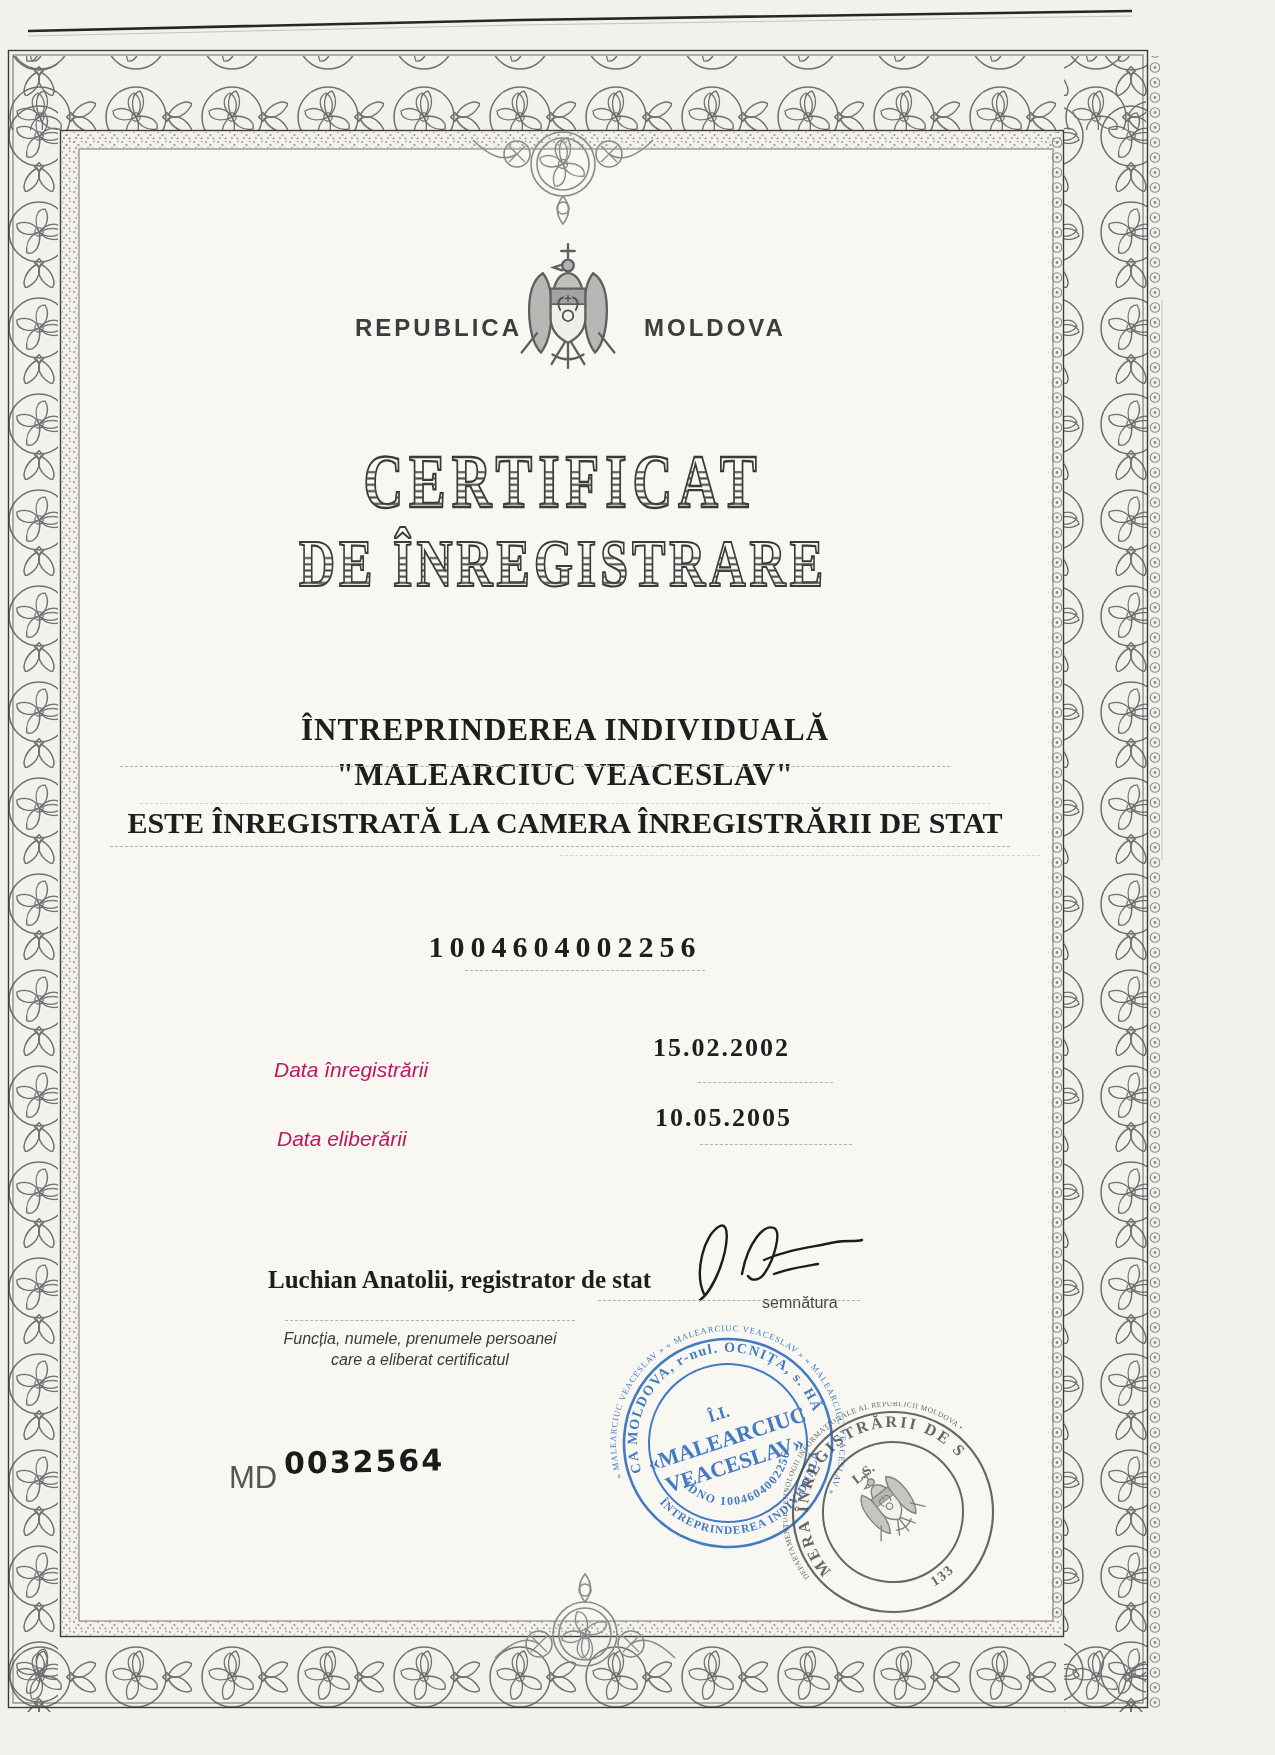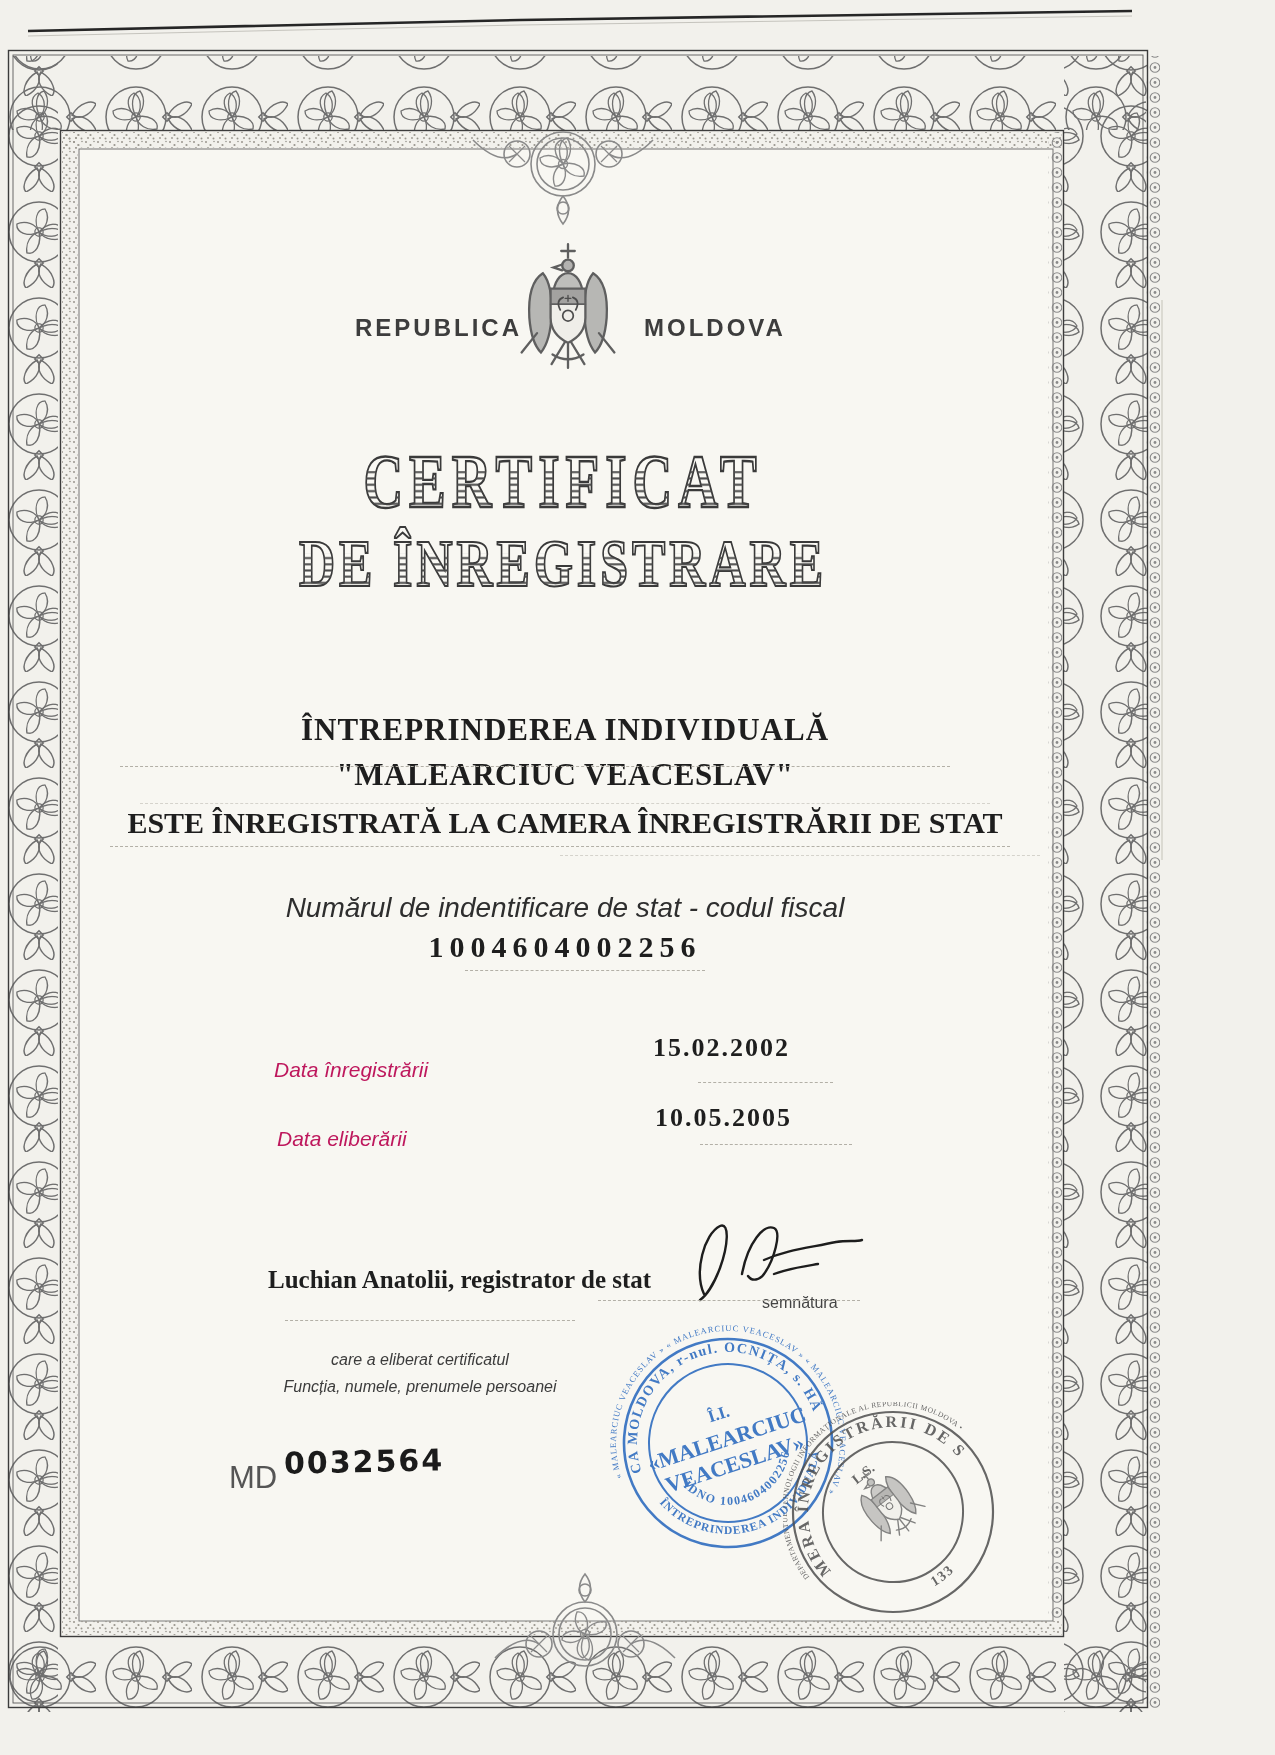--- a/index.html
+++ b/index.html
@@ -172,30 +172,29 @@
     <g transform="translate(563,586) scale(1,1.35)" font-family="DejaVu Serif, serif" font-weight="bold">
       <text text-anchor="middle" y="0" font-size="50" letter-spacing="4" fill="#faf9f4" stroke="#3a3a3a" stroke-width="1.6">DE ÎNREGISTRARE</text>
       <text text-anchor="middle" y="0" font-size="50" letter-spacing="4" fill="url(#tstripe)" clip-path="url(#clip2)">DE ÎNREGISTRARE</text>
     </g>
   </svg>
 
   <div class="abs ctr serifb" style="top:712px;font-size:31px;letter-spacing:1px;">ÎNTREPRINDEREA INDIVIDUALĂ</div>
   <div class="abs ctr serifb" style="top:757px;font-size:31px;letter-spacing:.5px;">"MALEARCIUC VEACESLAV"</div>
   <div class="abs ctr serifb" style="top:806px;font-size:30px;">ESTE ÎNREGISTRATĂ LA CAMERA ÎNREGISTRĂRII DE STAT</div>
 
-  <div class="abs ctr sansit" style="top:892px;font-size:28px;color:#2e2e2e;">Numărul de indentificare de stat - codul fiscal</div>
   <div class="abs ctr serifb" style="top:930px;font-size:30px;letter-spacing:6px;">1004604002256</div>
 
   <div class="abs sansit" style="left:274px;top:1058px;font-size:21px;">Data înregistrării</div>
   <div class="abs serifb" style="left:653px;top:1033px;font-size:26px;letter-spacing:2px;">15.02.2002</div>
   <div class="abs sansit" style="left:277px;top:1127px;font-size:21px;text-align:right;">Data eliberării</div>
   <div class="abs serifb" style="left:655px;top:1103px;font-size:26px;letter-spacing:2px;">10.05.2005</div>
 
   <div class="abs serifb" style="left:268px;top:1266px;font-size:25px;">Luchian Anatolii, registrator de stat</div>
-  <div class="abs sansit" style="left:255px;top:1330px;width:330px;text-align:center;font-size:16px;color:#3c3c3c;margin-top:48px;">Funcția, numele, prenumele persoanei</div>
+  <div class="abs sansit" style="left:255px;top:1330px;width:330px;text-align:center;font-size:16px;color:#3c3c3c;">Funcția, numele, prenumele persoanei</div>
   <div class="abs sansit" style="left:255px;top:1351px;width:330px;text-align:center;font-size:16px;color:#3c3c3c;">care a eliberat certificatul</div>
 
   <svg class="abs" style="left:690px;top:1212px" width="200" height="100" viewBox="0 0 200 100">
     <g fill="none" stroke="#1d1d1d" stroke-width="2.4" stroke-linecap="round">
       <path d="M14,82 C4,60 14,22 30,14 C40,10 38,34 30,56 C24,72 16,84 10,88"></path>
       <path d="M52,62 C58,30 74,12 84,16 C92,20 84,48 74,62 C70,68 62,70 58,64"></path>
       <path d="M74,48 C96,38 118,36 146,30 C158,28 166,30 172,28"></path>
       <path d="M84,62 C100,56 116,54 128,52"></path>
     </g>
   </svg>

